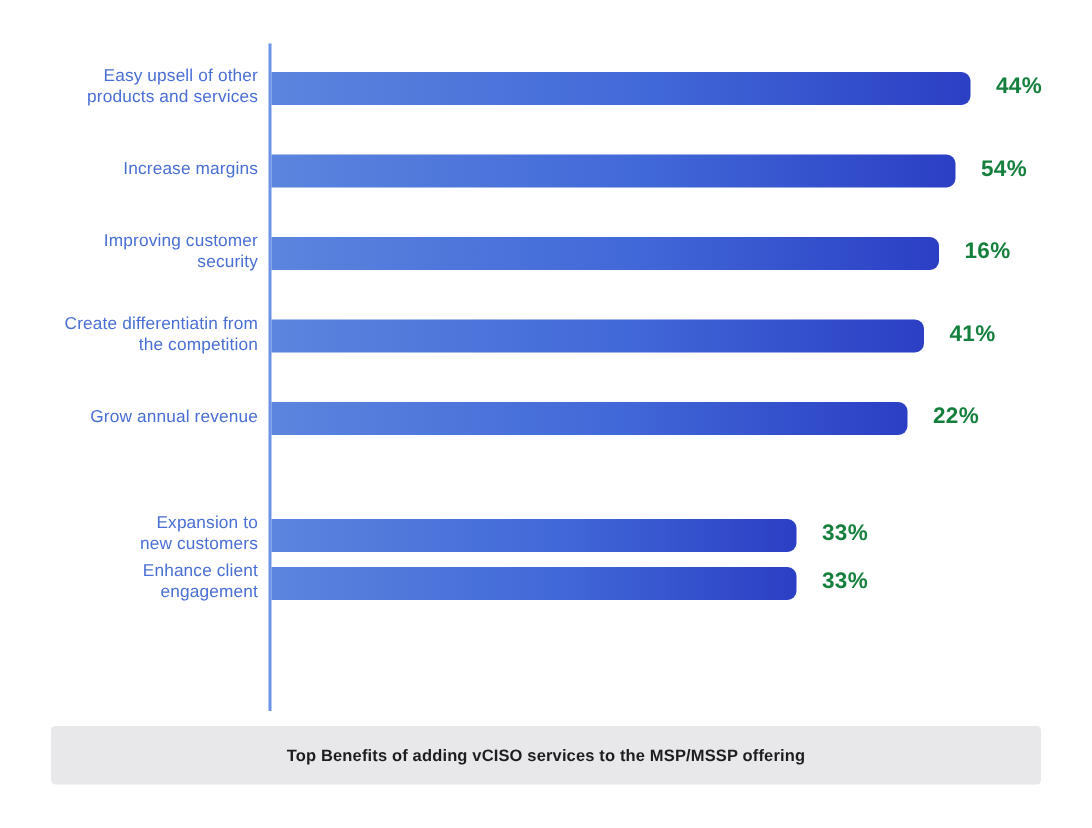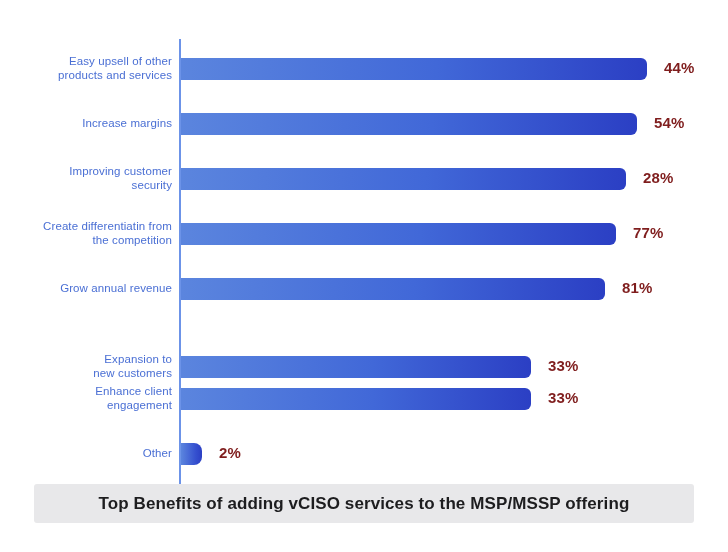--- a/index.html
+++ b/index.html
@@ -21,21 +21,21 @@
     top: 0;
     width: 728px;
     height: 552px;
     background: #ffffff;
   }
 
   
   #plot-area {
     position: absolute;
     left: 0;
-    top: 14px;
+    top: 4px;
     width: 728px;
     height: 478px;
   }
 
   #category-axis-line {
     position: absolute;
     left: 179px;
     top: 25px;
     width: 2px;
     height: 445px;
@@ -80,39 +80,39 @@
   .bar-row[data-small="true"] .bar-fill {
     border-radius: 0 8px 8px 0;
     background: linear-gradient(90deg, #5b85de 0%, #3550cf 70%, #2b3fc4 100%);
   }
 
   .bar-value-label {
     position: absolute;
     top: 1px;
     font-size: 15px;
     font-weight: bold;
-    color: #7f1d1d;
+    color: #15803d;
     letter-spacing: 0.2px;
   }
 
   
   #caption-bar {
     position: absolute;
     left: 34px;
     top: 484px;
     width: 660px;
     height: 39px;
     background: #e8e8ea;
     border-radius: 3px;
     display: flex;
     align-items: center;
     justify-content: center;
   }
   #caption-text {
-    font-size: 17px;
+    font-size: 11px;
     font-weight: bold;
     color: #1d1d1f;
     letter-spacing: 0.1px;
   }
 </style>
 </head>
 <body>
 
 <div id="chart-figure">
 
@@ -133,59 +133,52 @@
           <div class="bar-fill" style="width: 456px;"></div>
         </div>
         <div class="bar-value-label" style="left: 654px;">54%</div>
       </div>
       <div class="bar-row" data-lines="2" style="top: 154px;">
         <div class="bar-category-label">Improving customer
 security</div>
         <div class="bar-track">
           <div class="bar-fill" style="width: 445px;"></div>
         </div>
-        <div class="bar-value-label" style="left: 643px;">28%</div>
+        <div class="bar-value-label" style="left: 643px;">16%</div>
       </div>
       <div class="bar-row" data-lines="2" style="top: 209px; border-radius: 11px;">
         <div class="bar-category-label">Create differentiatin from
 the competition</div>
         <div class="bar-track">
           <div class="bar-fill" style="width: 435px;"></div>
         </div>
-        <div class="bar-value-label" style="left: 633px;">77%</div>
+        <div class="bar-value-label" style="left: 633px;">41%</div>
       </div>
       <div class="bar-row" data-lines="1" style="top: 264px;">
         <div class="bar-category-label">Grow annual revenue</div>
         <div class="bar-track">
           <div class="bar-fill" style="width: 424px;"></div>
         </div>
-        <div class="bar-value-label" style="left: 622px;">81%</div>
+        <div class="bar-value-label" style="left: 622px;">22%</div>
       </div>
       <div class="bar-row" data-lines="2" style="top: 319px; margin-top: 23px;">
         <div class="bar-category-label">Expansion to
 new customers</div>
         <div class="bar-track">
           <div class="bar-fill" style="width: 350px;"></div>
         </div>
         <div class="bar-value-label" style="left: 548px;">33%</div>
       </div>
       <div class="bar-row" data-lines="2" style="top: 374px;">
         <div class="bar-category-label">Enhance client
 engagement</div>
         <div class="bar-track">
           <div class="bar-fill" style="width: 350px;"></div>
         </div>
         <div class="bar-value-label" style="left: 548px;">33%</div>
       </div>
-      <div class="bar-row" data-lines="1" data-small="true" style="top: 429px;">
-        <div class="bar-category-label">Other</div>
-        <div class="bar-track">
-          <div class="bar-fill" style="width: 21px;"></div>
-        </div>
-        <div class="bar-value-label" style="left: 219px;">2%</div>
-      </div>
     </div>
 
   <div id="caption-bar">
     <span id="caption-text">Top Benefits of adding vCISO services to the MSP/MSSP offering</span>
   </div>
 
 </div>
 
 </body></html>

